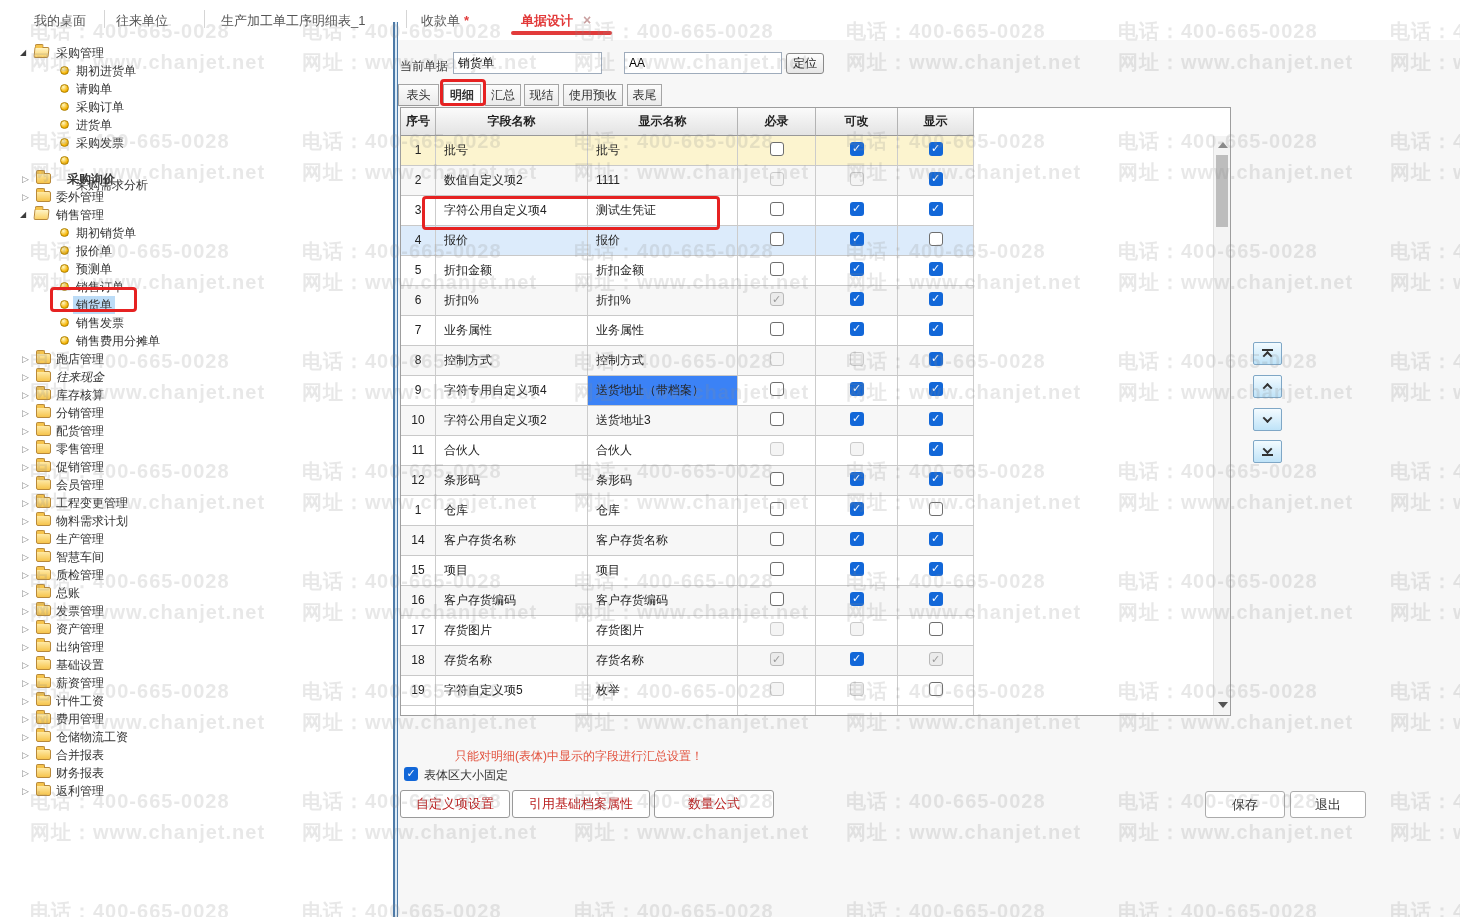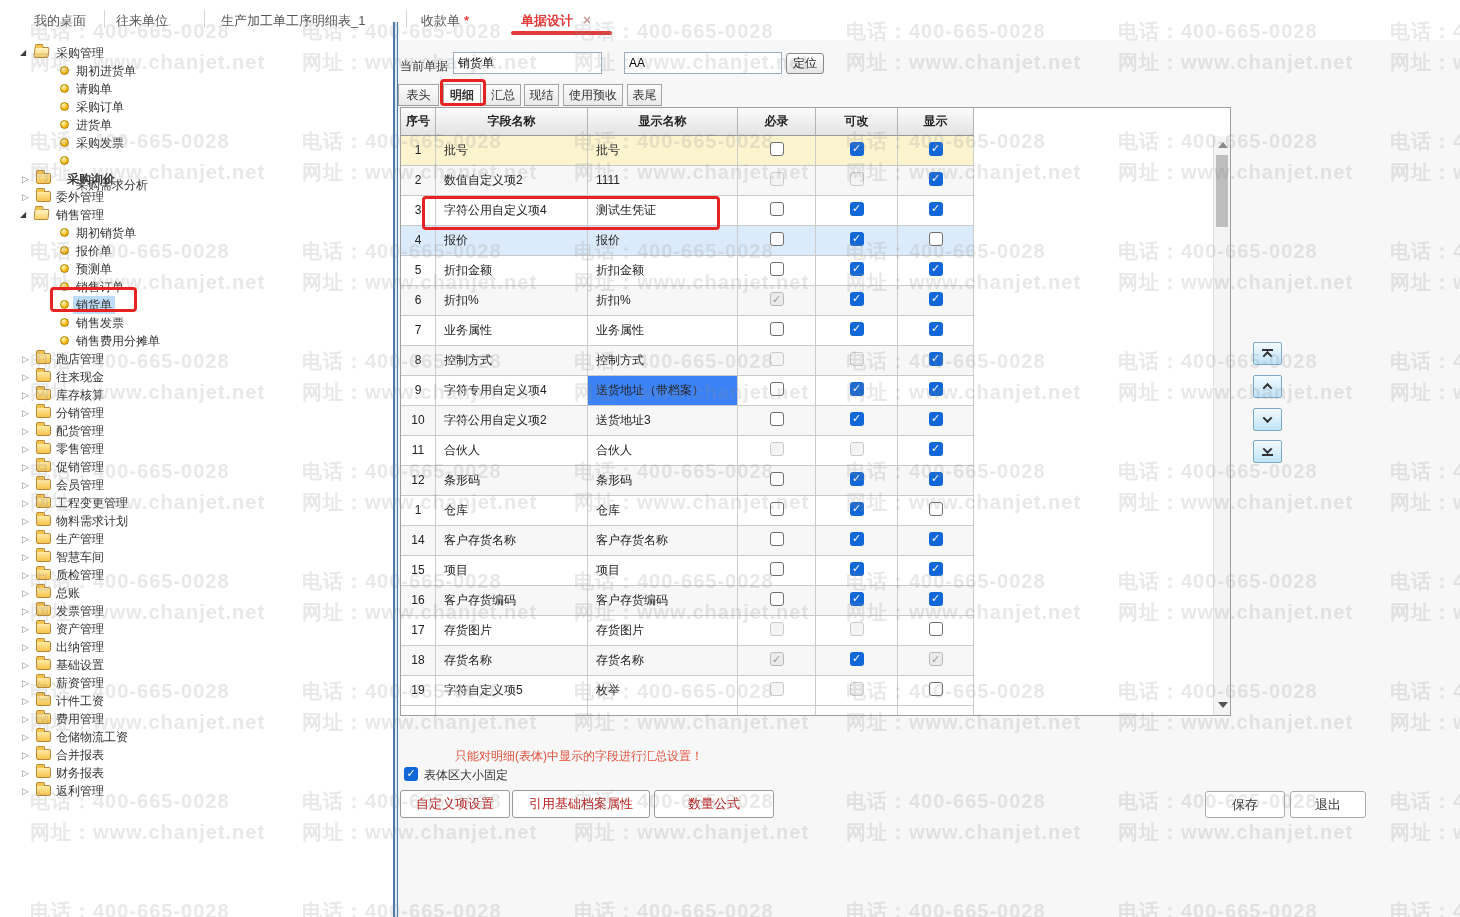--- a/index.html
+++ b/index.html
@@ -197,21 +197,21 @@
         <div class="tree-label" style="left: 73px;">销售费用分摊单</div>
       </div>
       <div class="tree-item" style="left: 0px; top: 310px; width: 393px;">
         <div class="tree-arrow" style="left: 22px;">▷</div>
         <div class="ic-folder" style="left: 36px;"></div>
         <div class="tree-label" style="left: 53px;">跑店管理</div>
       </div>
       <div class="tree-item" style="left: 0px; top: 328px; width: 393px;">
         <div class="tree-arrow" style="left: 22px;">▷</div>
         <div class="ic-folder" style="left: 36px;"></div>
-        <div class="tree-label" style="left: 53px;">往来现金</div>
+        <div class="tree-label" style="left: 53px; font-style: italic;">往来现金</div>
       </div>
       <div class="tree-item" style="left: 0px; top: 346px; width: 393px;">
         <div class="tree-arrow" style="left: 22px;">▷</div>
         <div class="ic-folder" style="left: 36px;"></div>
         <div class="tree-label" style="left: 53px;">库存核算</div>
       </div>
       <div class="tree-item" style="left: 0px; top: 364px; width: 393px;">
         <div class="tree-arrow" style="left: 22px;">▷</div>
         <div class="ic-folder" style="left: 36px;"></div>
         <div class="tree-label" style="left: 53px;">分销管理</div>

